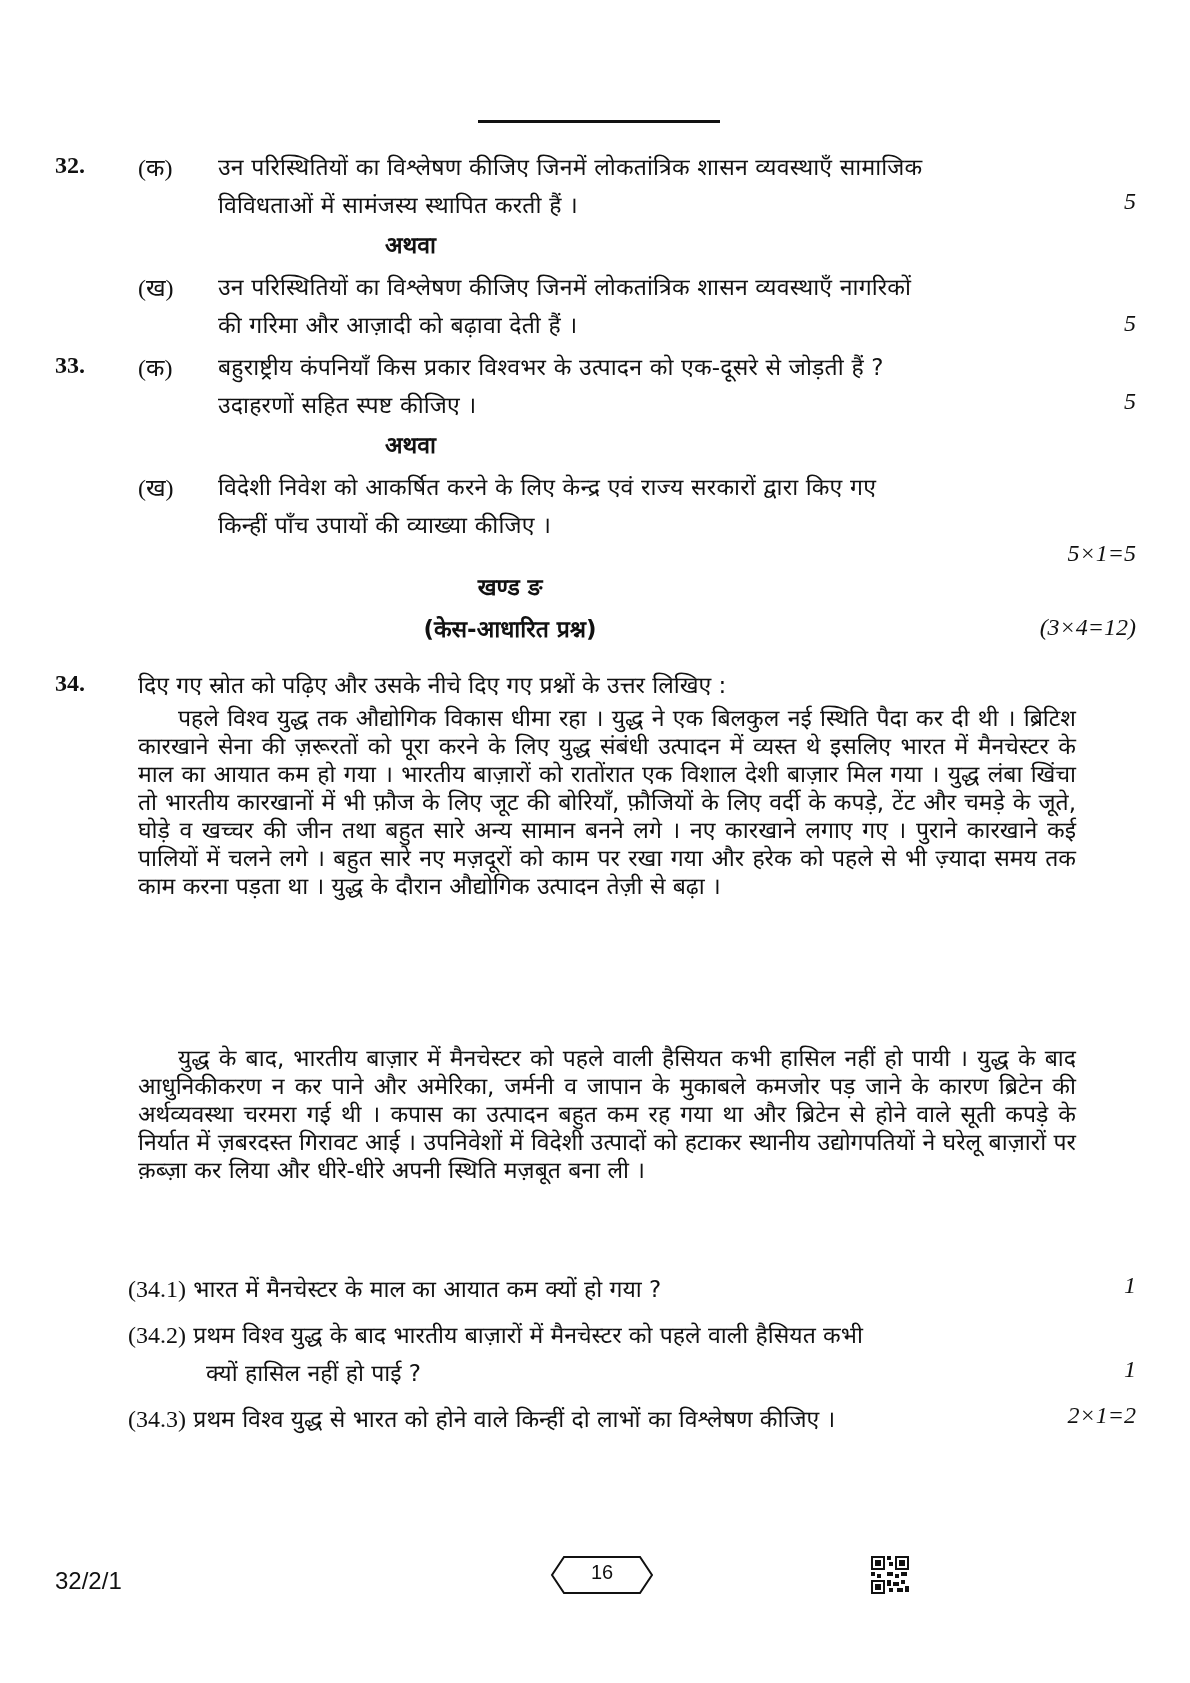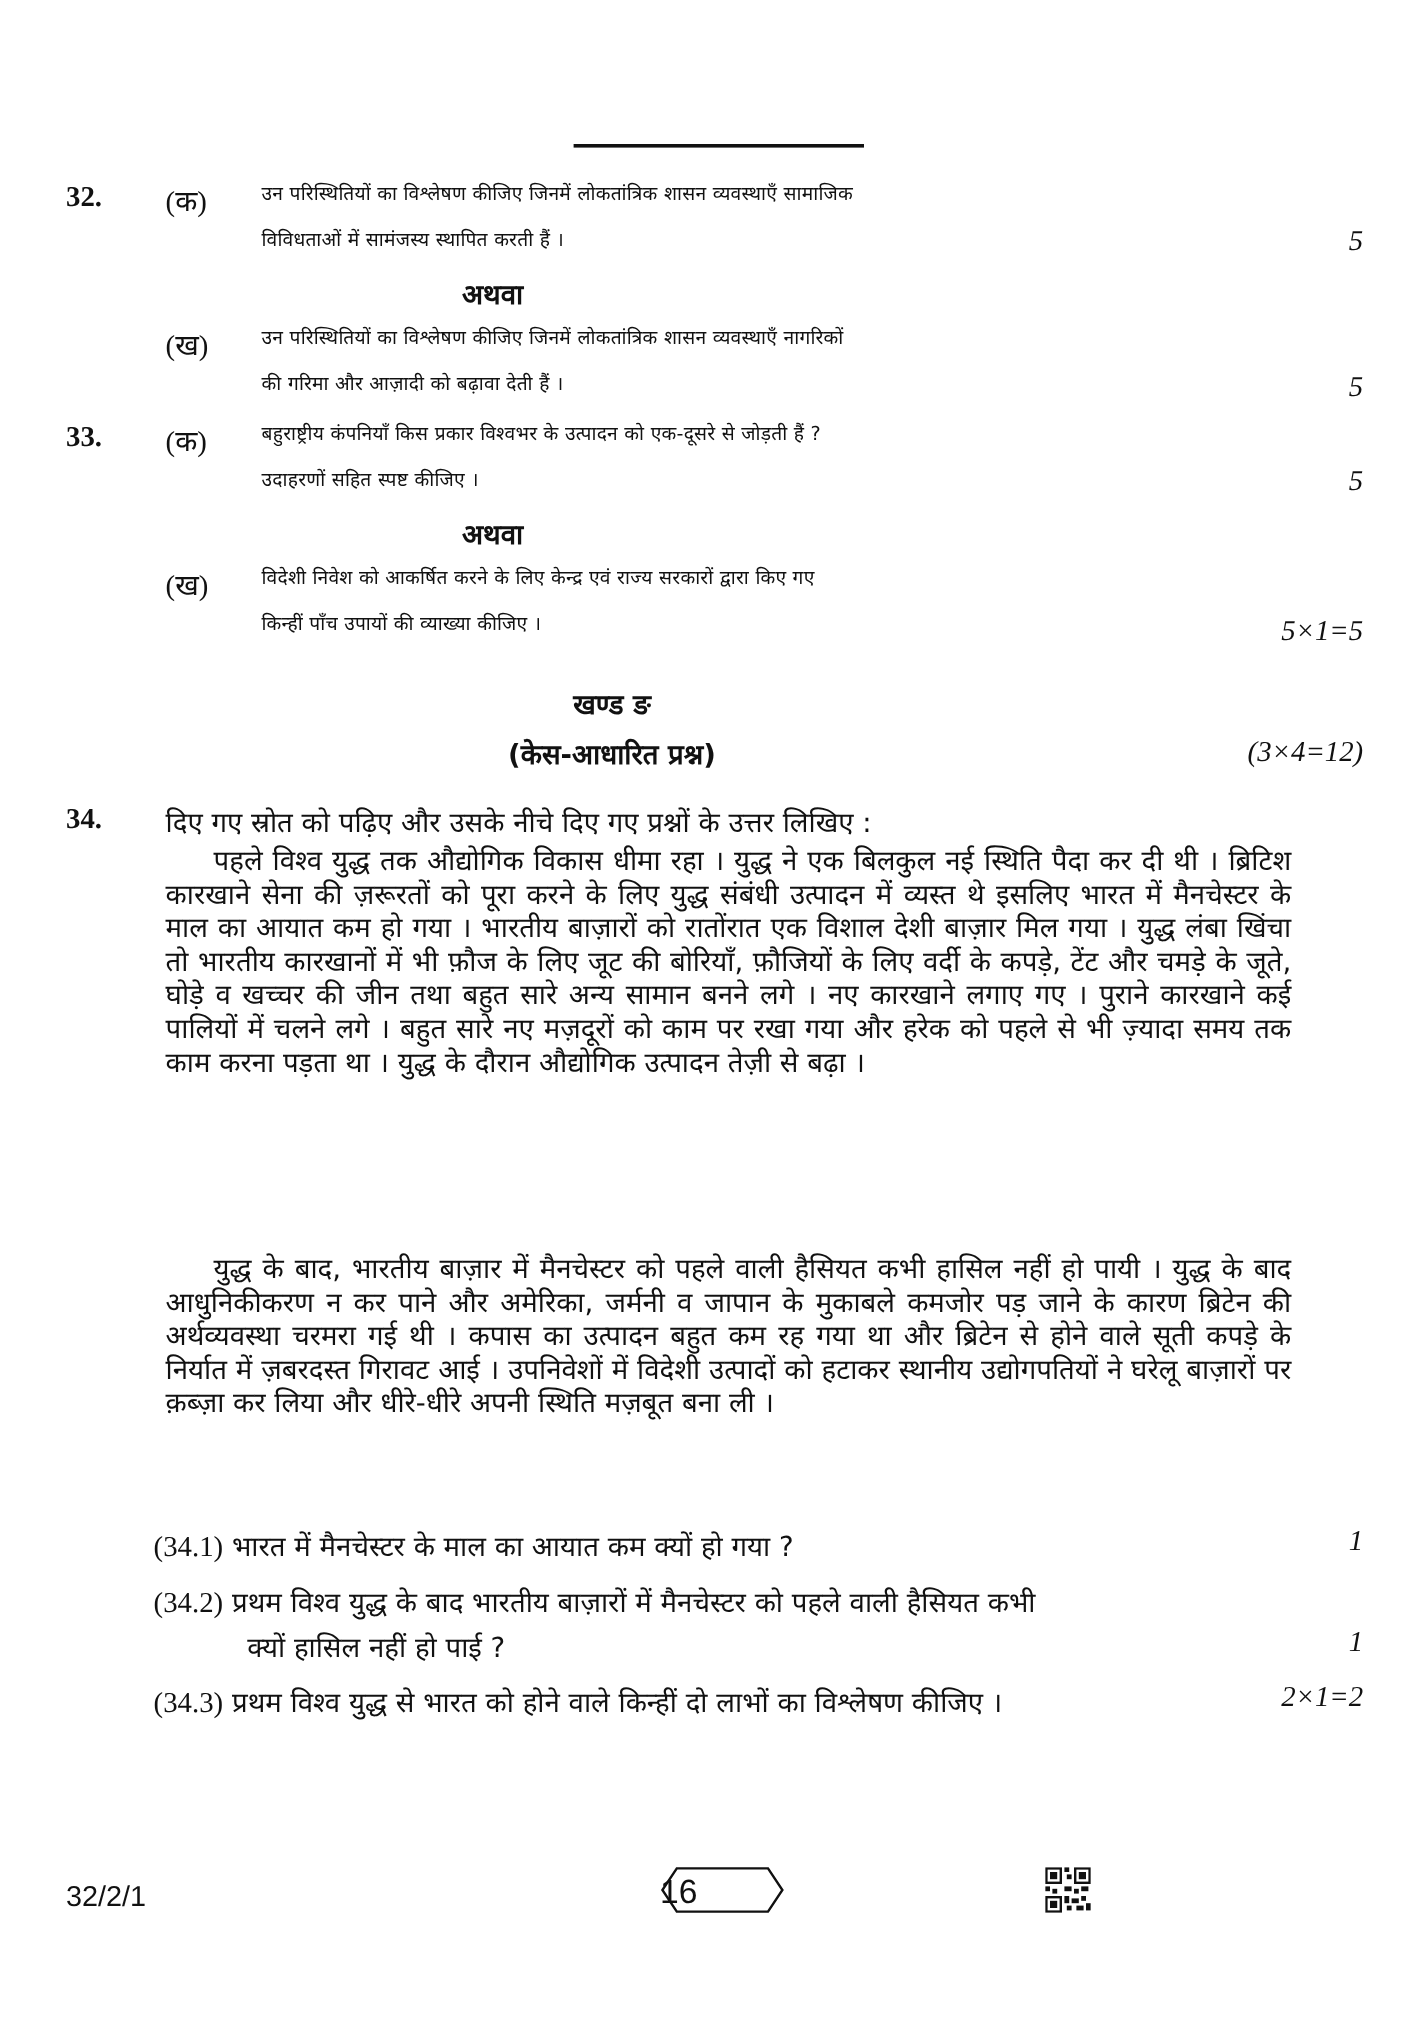--- a/index.html
+++ b/index.html
@@ -12,21 +12,21 @@
     }
     .abs { position:absolute; }
     .qnum {
       position:absolute; left:55px; font-weight:bold; font-size:24px;
       font-family:"Liberation Serif", serif;
     }
     .sub {
       position:absolute; left:138px; font-size:24px; font-family:"Liberation Serif", serif;
     }
     .line {
-      position:absolute; left:218px; font-size:16px; white-space:nowrap;
+      position:absolute; left:218px; font-size:23px; white-space:nowrap;
       font-family:"DejaVu Sans", sans-serif; letter-spacing:0.2px;
     }
     .para {
       position:absolute; left:138px; width:938px; font-size:23px;
       font-family:"DejaVu Sans", sans-serif; line-height:28px; text-align:justify;
     }
     .marks {
       position:absolute; right:54px; font-style:italic; font-size:24px;
       font-family:"Liberation Serif", serif;
     }
@@ -43,21 +43,21 @@
     }
     .footer-code {
       position:absolute; left:55px; top:1567px; font-size:24px;
       font-family:"Liberation Sans", sans-serif;
     }
     .page-num {
       position:absolute; left:550px; top:1555px; width:104px; height:40px;
     }
     .page-num svg { position:absolute; left:0; top:0; }
     .page-num span {
-      position:absolute; left:0; top:6px; width:104px; text-align:left; font-size:28px;
+      position:absolute; left:0; top:6px; width:104px; text-align:center; font-size:20px;
       font-family:"Liberation Sans", sans-serif;
     }
     .qr {
       position:absolute; left:871px; top:1556px; width:38px; height:38px;
     }
   </style>
 </head>
 <body>
 
 <div class="top-rule"></div>
@@ -75,21 +75,21 @@
 
 <div class="qnum" style="top:352px">33.</div>
 <div class="sub" style="top:350px">(क)</div>
 <div class="line" style="top:350px">बहुराष्ट्रीय कंपनियाँ किस प्रकार विश्वभर के उत्पादन को एक-दूसरे से जोड़ती हैं ?</div>
 <div class="line" style="top:388px">उदाहरणों सहित स्पष्ट कीजिए ।</div>
 <div class="marks" style="top:388px">5</div>
 <div class="athva" style="top:428px">अथवा</div>
 <div class="sub" style="top:470px">(ख)</div>
 <div class="line" style="top:470px">विदेशी निवेश को आकर्षित करने के लिए केन्द्र एवं राज्य सरकारों द्वारा किए गए</div>
 <div class="line" style="top:508px">किन्हीं पाँच उपायों की व्याख्या कीजिए ।</div>
-<div class="marks" style="top:513px">5×1=5</div>
+<div class="marks" style="top:540px">5×1=5</div>
 
 <div class="center" style="top:570px">खण्ड ङ</div>
 <div class="center" style="top:612px">(केस-आधारित प्रश्न)</div>
 <div class="marks" style="top:614px">(3×4=12)</div>
 
 <div class="qnum" style="top:670px">34.</div>
 <div class="abs" style="left:138px; top:668px; font-size:23px; font-family:'DejaVu Sans', sans-serif;">दिए गए स्रोत को पढ़िए और उसके नीचे दिए गए प्रश्नों के उत्तर लिखिए :</div>
 
 <div class="para" style="top:704px; text-indent:40px;">पहले विश्व युद्ध तक औद्योगिक विकास धीमा रहा । युद्ध ने एक बिलकुल नई स्थिति पैदा कर दी थी । ब्रिटिश कारखाने सेना की ज़रूरतों को पूरा करने के लिए युद्ध संबंधी उत्पादन में व्यस्त थे इसलिए भारत में मैनचेस्टर के माल का आयात कम हो गया । भारतीय बाज़ारों को रातोंरात एक विशाल देशी बाज़ार मिल गया । युद्ध लंबा खिंचा तो भारतीय कारखानों में भी फ़ौज के लिए जूट की बोरियाँ, फ़ौजियों के लिए वर्दी के कपड़े, टेंट और चमड़े के जूते, घोड़े व खच्चर की जीन तथा बहुत सारे अन्य सामान बनने लगे । नए कारखाने लगाए गए । पुराने कारखाने कई पालियों में चलने लगे । बहुत सारे नए मज़दूरों को काम पर रखा गया और हरेक को पहले से भी ज़्यादा समय तक काम करना पड़ता था । युद्ध के दौरान औद्योगिक उत्पादन तेज़ी से बढ़ा ।</div>
 <div class="para" style="top:1044px; text-indent:40px;">युद्ध के बाद, भारतीय बाज़ार में मैनचेस्टर को पहले वाली हैसियत कभी हासिल नहीं हो पायी । युद्ध के बाद आधुनिकीकरण न कर पाने और अमेरिका, जर्मनी व जापान के मुकाबले कमजोर पड़ जाने के कारण ब्रिटेन की अर्थव्यवस्था चरमरा गई थी । कपास का उत्पादन बहुत कम रह गया था और ब्रिटेन से होने वाले सूती कपड़े के निर्यात में ज़बरदस्त गिरावट आई । उपनिवेशों में विदेशी उत्पादों को हटाकर स्थानीय उद्योगपतियों ने घरेलू बाज़ारों पर क़ब्ज़ा कर लिया और धीरे-धीरे अपनी स्थिति मज़बूत बना ली ।</div>

